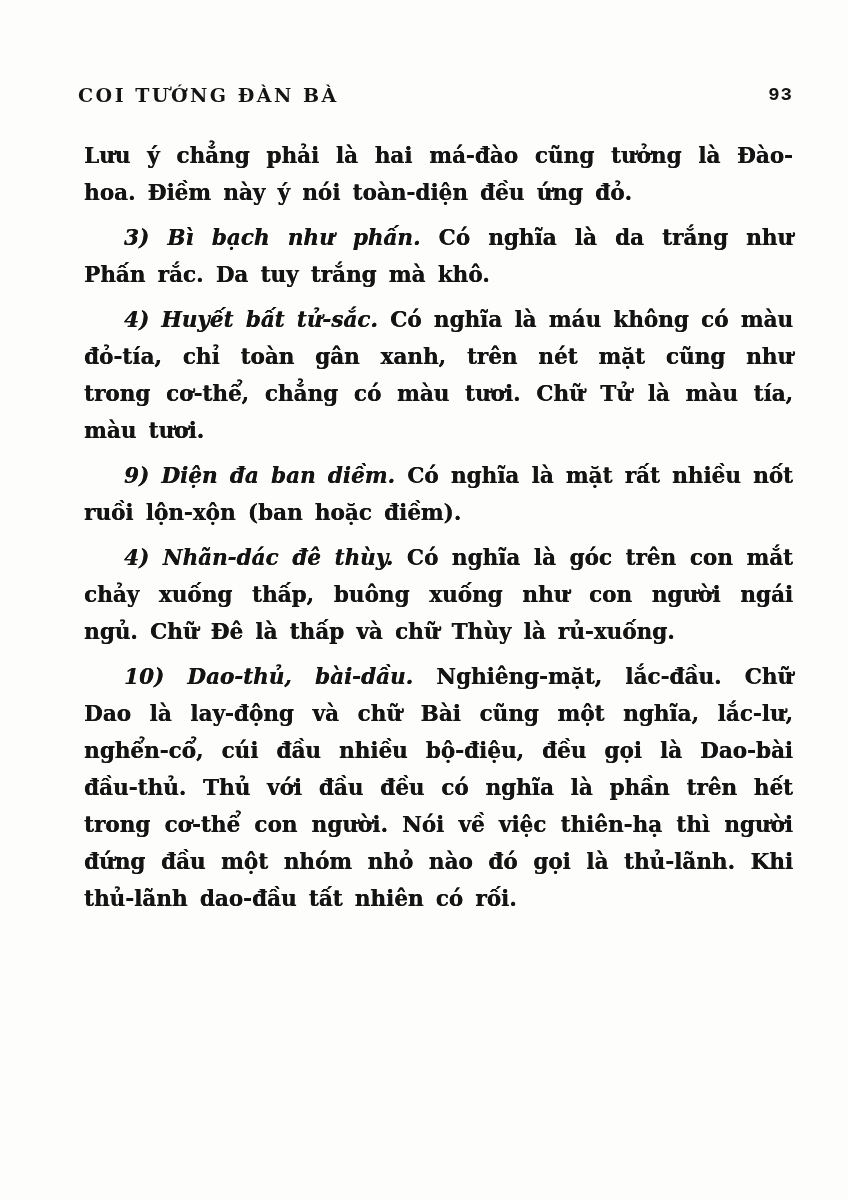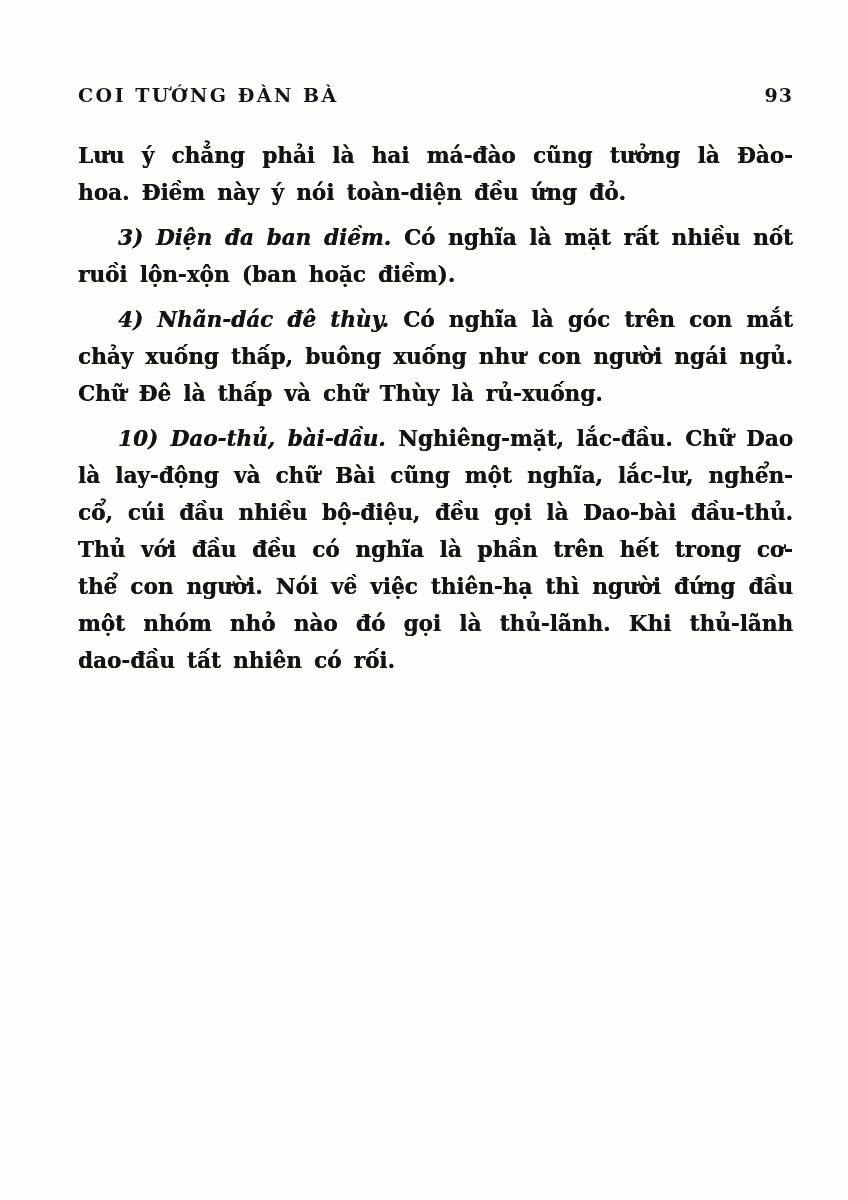--- a/index.html
+++ b/index.html
@@ -24,43 +24,46 @@
     justify-content:space-between;
     align-items:flex-start;
     font-weight:bold;
     font-size:19px;
     letter-spacing:2.5px;
     margin-bottom:31px;
     color:var(--ink);
   }
   .page-header .pgnum{
     letter-spacing:1px;
+    font-family:Liberation Mono, monospace;
   }
   .page-body{
     font-size:21.5px;
     font-weight:bold;
     line-height:37px;
     text-align:justify;
     text-align-last:left;
     word-spacing:0.22em;
     color:var(--ink);
     text-shadow:0.3px 0 0 currentColor;
   }
-  .para{margin:0 0 8px 0;}
+  .para{margin:0 0 8px 6px;}
   .para.indent{text-indent:40px;}
   .lead{font-style:italic;}
   .plain{font-style:normal;}
 </style>
 </head>
 <body>
 
 <div class="sheet">
   <header class="page-header">
     <span class="title">COI TƯỚNG ĐÀN BÀ</span>
     <span class="pgnum">93</span>
   </header>
   <main class="page-body">
       <p class="para"><span class="plain">Lưu ý chẳng phải là hai má-đào cũng tưởng là Đào-hoa. Điềm này ý nói toàn-diện đều ứng đỏ.</span></p>
-      <p class="para indent"><span class="lead">3) Diện đa ban diềm.</span><span class="plain"> Có nghĩa là mặt rất nhiều nốt ruồi lộn-xộn (ban hoặc điềm).</span></p>
+      <p class="para indent"><span class="lead">3) Bì bạch như phấn.</span><span class="plain"> Có nghĩa là da trắng như Phấn rắc. Da tuy trắng mà khô.</span></p>
+      <p class="para indent"><span class="lead">4) Huyết bất tử-sắc.</span><span class="plain"> Có nghĩa là máu không có màu đỏ-tía, chỉ toàn gân xanh, trên nét mặt cũng như trong cơ-thể, chẳng có màu tươi. Chữ Tử là màu tía, màu tươi.</span></p>
+      <p class="para indent"><span class="lead">9) Diện đa ban diềm.</span><span class="plain"> Có nghĩa là mặt rất nhiều nốt ruồi lộn-xộn (ban hoặc điềm).</span></p>
       <p class="para indent"><span class="lead">4) Nhãn-dác đê thùy.</span><span class="plain"> Có nghĩa là góc trên con mắt chảy xuống thấp, buông xuống như con người ngái ngủ. Chữ Đê là thấp và chữ Thùy là rủ-xuống.</span></p>
       <p class="para indent"><span class="lead">10) Dao-thủ, bài-dầu.</span><span class="plain"> Nghiêng-mặt, lắc-đầu. Chữ Dao là lay-động và chữ Bài cũng một nghĩa, lắc-lư, nghển-cổ, cúi đầu nhiều bộ-điệu, đều gọi là Dao-bài đầu-thủ. Thủ với đầu đều có nghĩa là phần trên hết trong cơ-thể con người. Nói về việc thiên-hạ thì người đứng đầu một nhóm nhỏ nào đó gọi là thủ-lãnh. Khi thủ-lãnh dao-đầu tất nhiên có rối.</span></p>
     </main>
 </div>
 
 </body></html>

